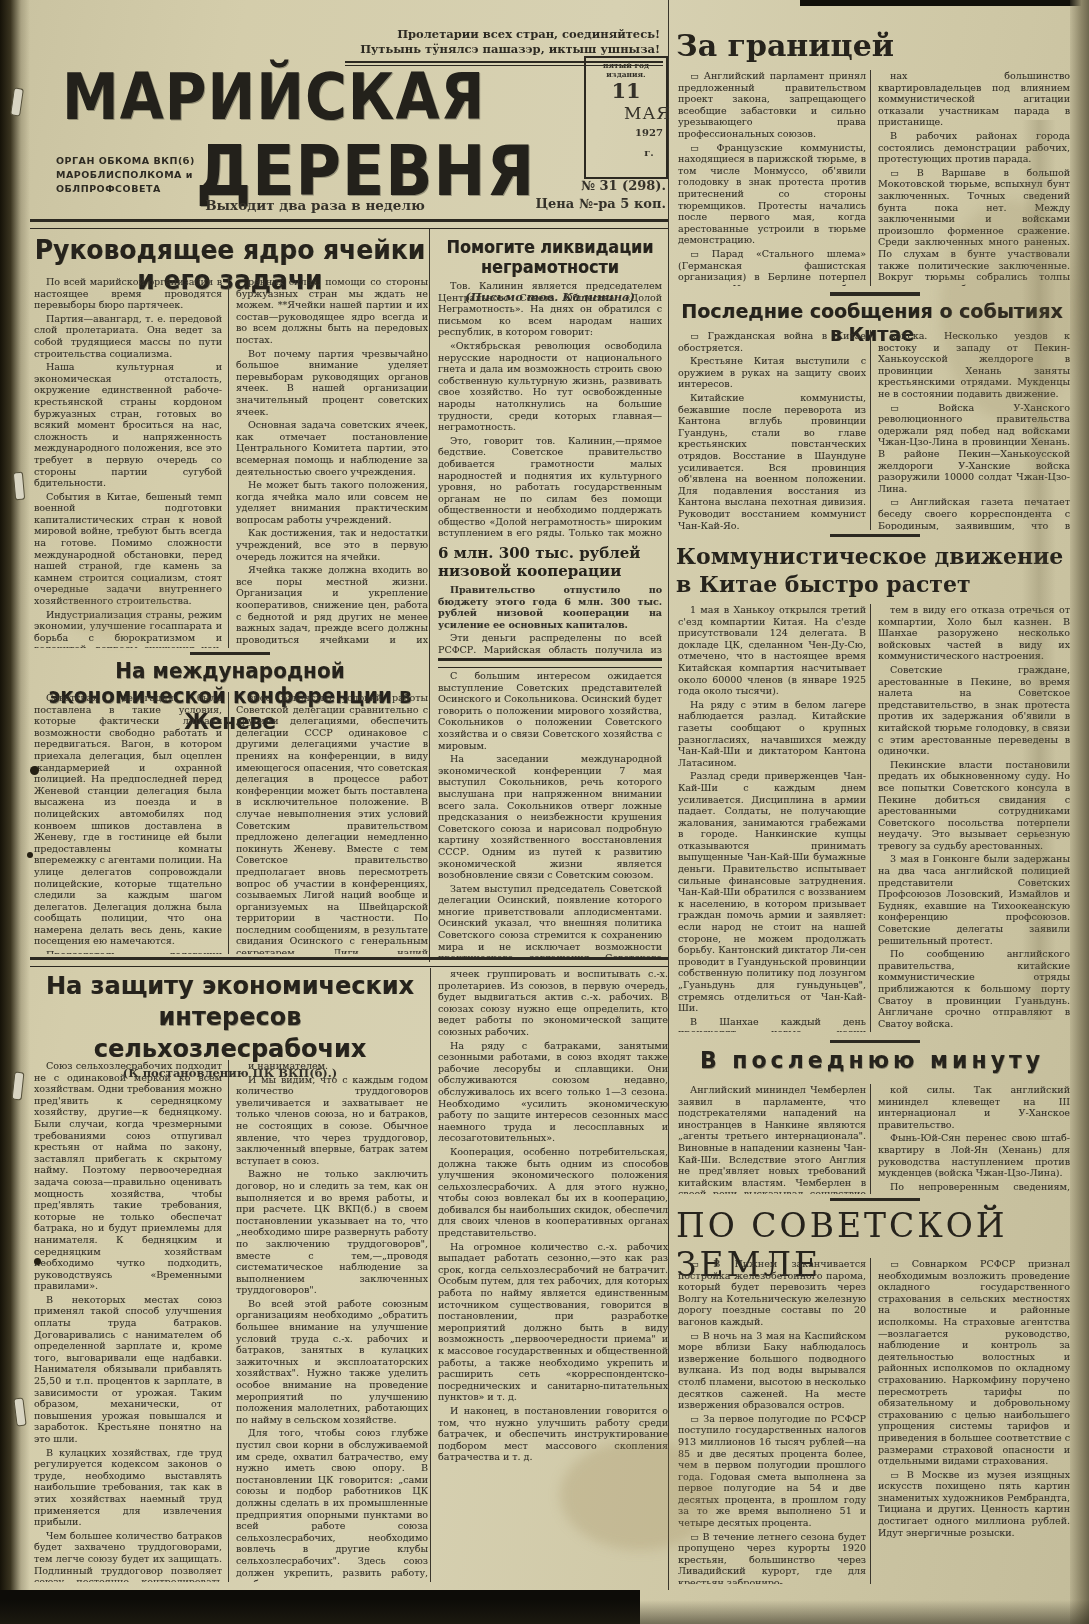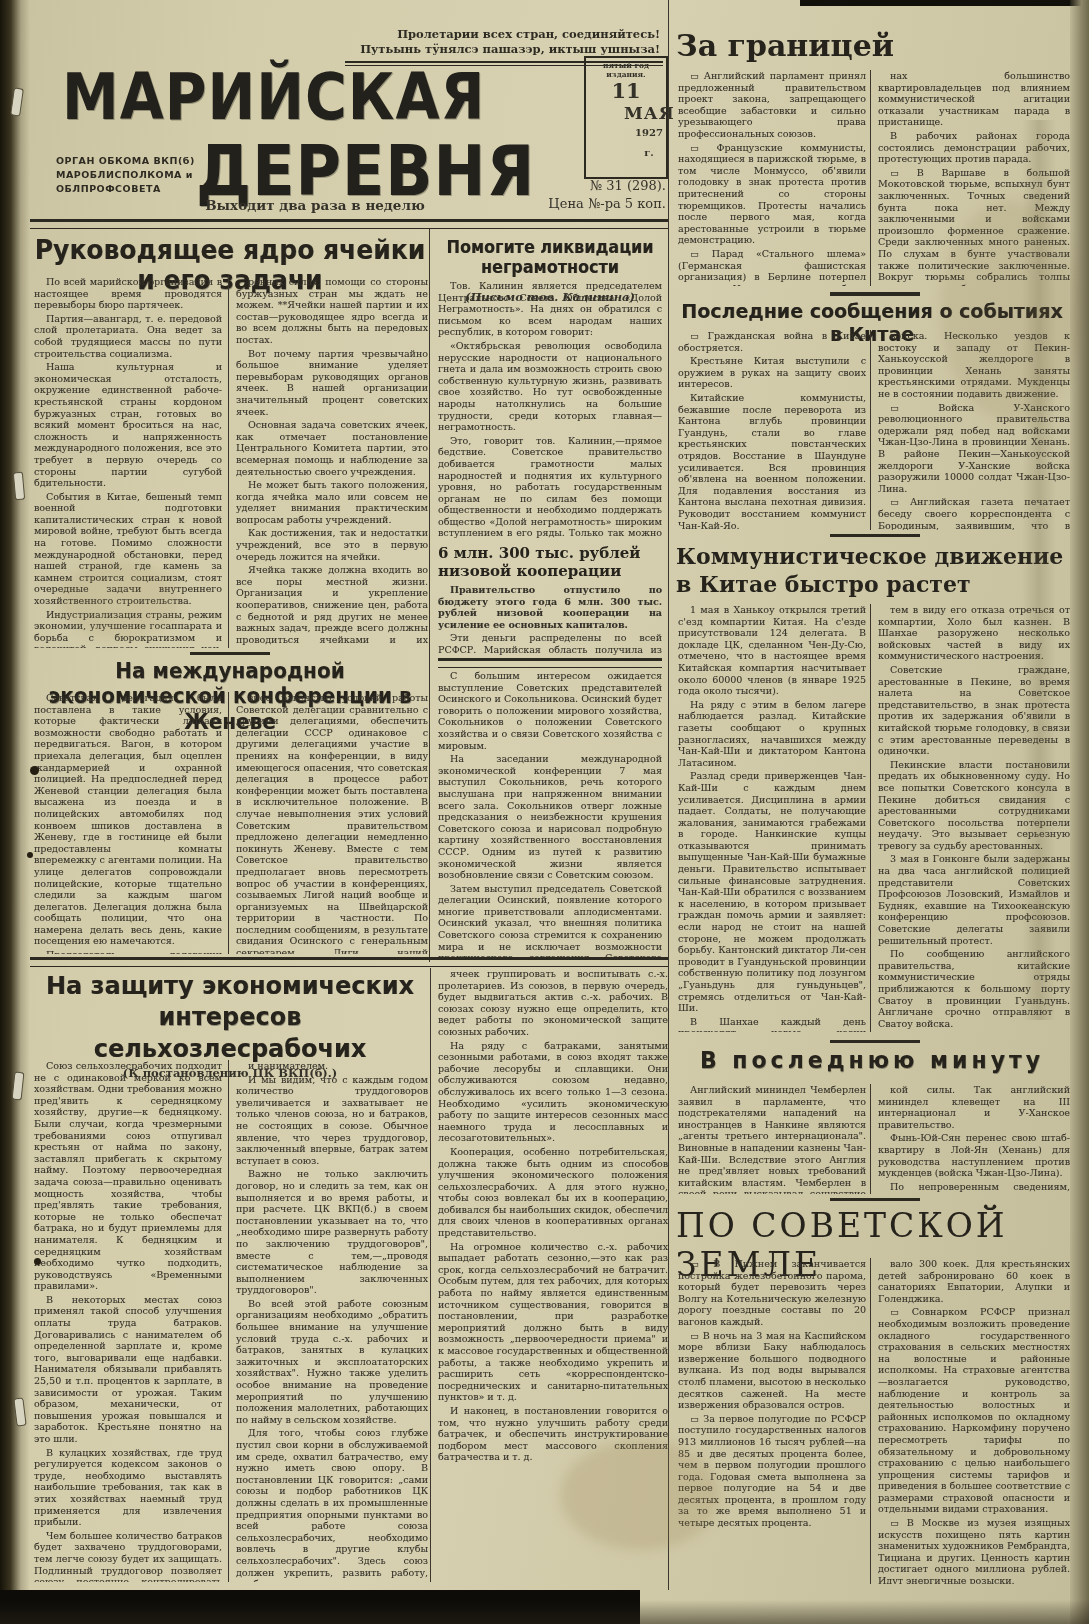--- a/index.html
+++ b/index.html
@@ -28,23 +28,23 @@
   
   .slogan{font-size:11.5px;font-weight:bold;text-align:right;line-height:15px;color:#2e2b23;}
   .mast-title{font-family:"DejaVu Sans",sans-serif;font-weight:bold;color:#23211b;
       letter-spacing:1px;transform:scaleY(1.12);transform-origin:left top;white-space:nowrap;
       text-shadow:1px 1px 0 rgba(35,33,27,.35);}
   .org{font-family:"DejaVu Sans",sans-serif;font-weight:bold;font-size:9.5px;line-height:14px;
       letter-spacing:.5px;color:#2e2b23;margin-top:18px;}
   .datebox{border:2px solid #2c2921;text-align:center;padding-top:3px;}
   .datebox .small{font-size:7.5px;line-height:9px;font-weight:bold;}
   .datebox .d1{font-size:21px;font-weight:bold;line-height:24px;}
-  .datebox .d2{font-size:17px;font-weight:bold;line-height:20px;letter-spacing:1px;padding-left:38px;}
+  .datebox .d2{font-size:17px;font-weight:normal;line-height:20px;letter-spacing:1px;padding-left:38px;}
   .datebox .d3{font-size:10px;font-weight:bold;line-height:20px;padding-left:46px;}
-  .issue{font-size:13px;font-weight:normal;}
+  .issue{font-size:13px;font-weight:bold;}
   .schedule{font-size:13.5px;font-weight:bold;}
   
   .h-grot{font-family:"DejaVu Sans",sans-serif;font-weight:bold;color:#26231c;text-align:center;
       transform:scaleY(1.05);text-shadow:.5px .5px 0 rgba(38,35,28,.4);}
   .h-serif{font-family:"DejaVu Serif",serif;font-weight:bold;color:#26231c;text-align:left;}
   .subtitle{font-size:11.5px;font-weight:bold;font-style:italic;text-align:center;margin-top:28px;}
   
   .col{font-size:9.5px;line-height:11.6px;text-align:justify;overflow:hidden;
       text-shadow:.3px .3px 0 rgba(50,46,36,.25);}
   .col .para{margin:0 0 2px 0;text-indent:12px;}
@@ -211,23 +211,23 @@
       <p class="para">Фынь-Юй-Сян перенес свою штаб-квартиру в Лой-Ян (Хенань) для руководства наступлением против мукденцев (войска Чжан-Цзо-Лина).</p>
       <p class="para">По непроверенным сведениям, Чан-Кай-Ши отправил делегатов Фын-Юй-Сяну и Ен-Си-Шану с просьбой предпринять операции против мукденских войск в Хенани.</p>
     </div>
 
   <div class="abs bar" style="left:830px;top:1198px;width:90px;height:3px;"></div>
   <div class="abs h-serif" style="left:676px;top:1206px;width:392px;font-size:33px;letter-spacing:3px;font-weight:normal;">ПО СОВЕТСКОЙ ЗЕМЛЕ</div>
   <div class="abs col" style="left:678px;top:1258px;width:188px;height:326px;">
       <p class="para">▭ В Нижнем заканчивается постройка железобетонного парома, который будет перевозить через Волгу на Котельническую железную дорогу поездные составы по 20 вагонов каждый.</p>
       <p class="para">▭ В ночь на 3 мая на Каспийском море вблизи Баку наблюдалось извержение большого подводного вулкана. Из под воды вырывался столб пламени, высотою в несколько десятков саженей. На месте извержения образовался остров.</p>
       <p class="para">▭ За первое полугодие по РСФСР поступило государственных налогов 913 миллионов 16 тысяч рублей—на 85 и две десятых процента более, чем в первом полугодии прошлого года. Годовая смета выполнена за первое полугодие на 54 и две десятых процента, в прошлом году за то же время выполнено 51 и четыре десятых процента.</p>
+      <p class="para">▭ В течение летнего сезона будет пропущено через курорты 1920 крестьян, большинство через Ливадийский курорт, где для крестьян заброниро-</p>
     </div>
   <div class="abs col rul-l" style="left:870px;top:1258px;width:192px;height:326px;">
-      <p class="para">вало 300 коек. Для крестьянских детей забронировано 60 коек в санаториях Евпатории, Алупки и Голенджика.</p>
       <p class="para">▭ Совнарком РСФСР признал необходимым возложить проведение окладного государственного страхования в сельских местностях на волостные и районные исполкомы. На страховые агентства—возлагается руководство, наблюдение и контроль за деятельностью волостных и районных исполкомов по окладному страхованию. Наркомфину поручено пересмотреть тарифы по обязательному и добровольному страхованию с целью наибольшего упрощения системы тарифов и приведения в большее соответствие с размерами страховой опасности и отдельными видами страхования.</p>
       <p class="para">▭ В Москве из музея изящных искусств похищено пять картин знаменитых художников Рембрандта, Тициана и других. Ценность картин достигает одного миллиона рублей. Идут энергичные розыски.</p>
     </div>
 
   <div class="abs edge-left"></div>
   <div class="abs edge-top-right"></div>
   <div class="abs edge-right"></div>
   <div class="abs crease"></div>
   <div class="abs edge-bottom-black"></div>
   <div class="abs edge-bottom-shadow"></div>

